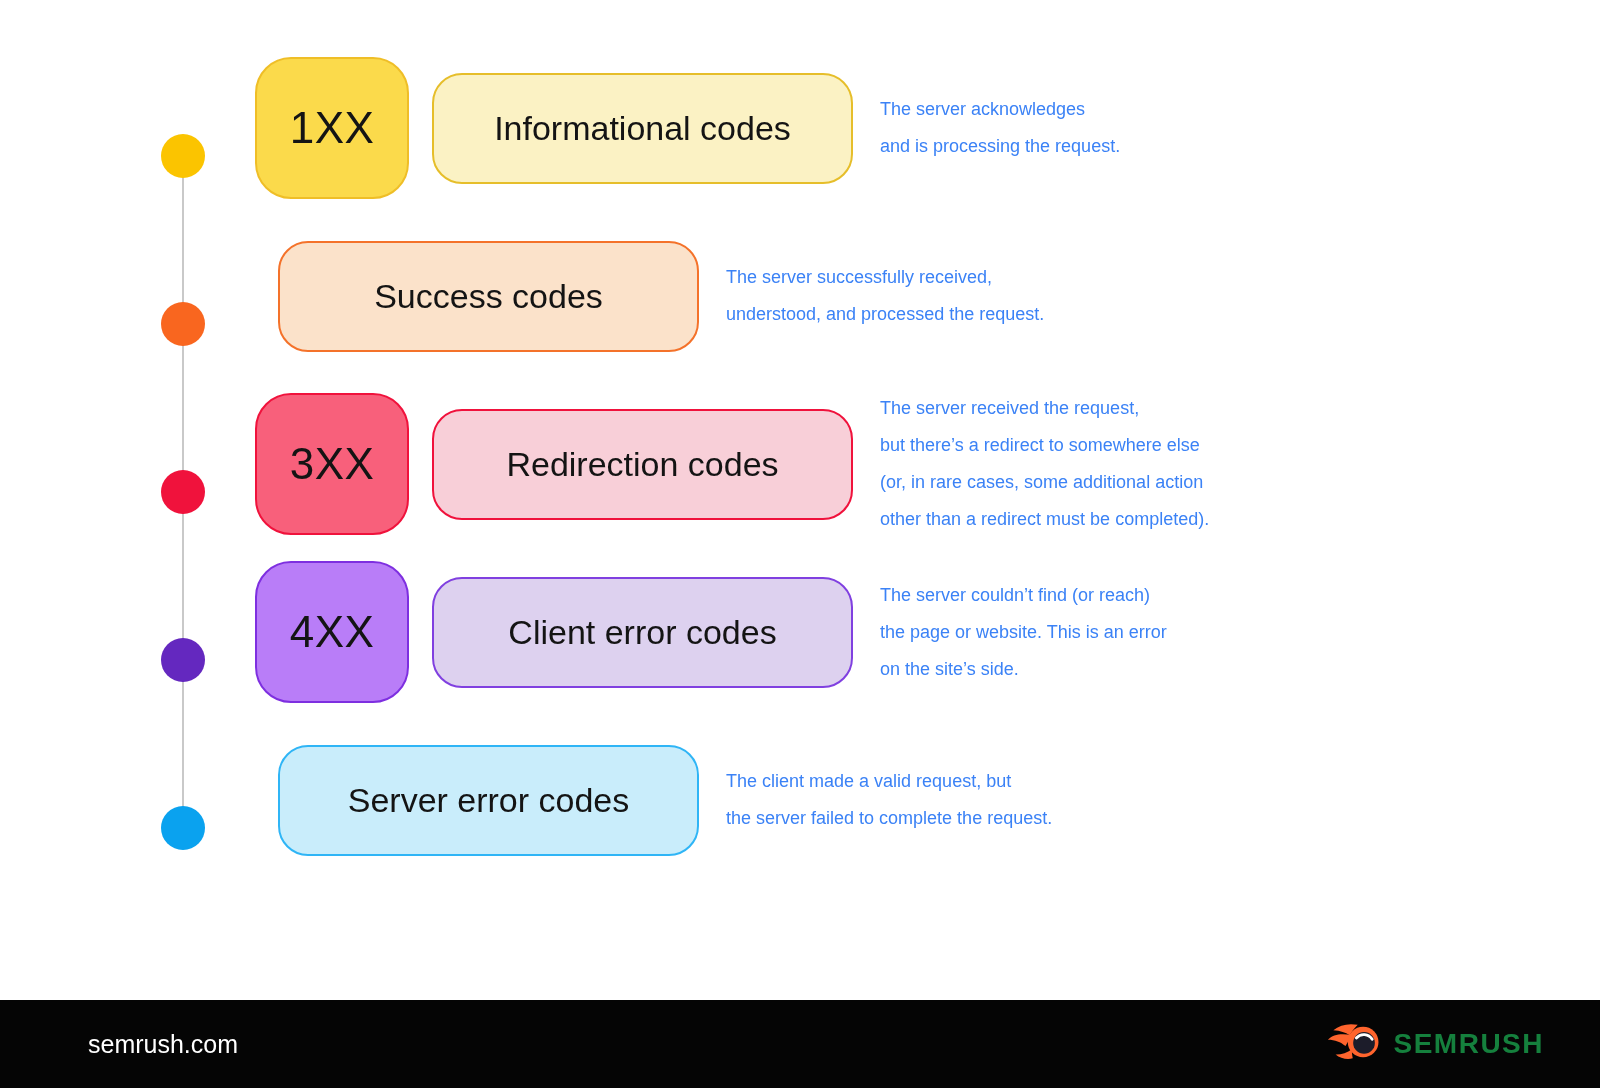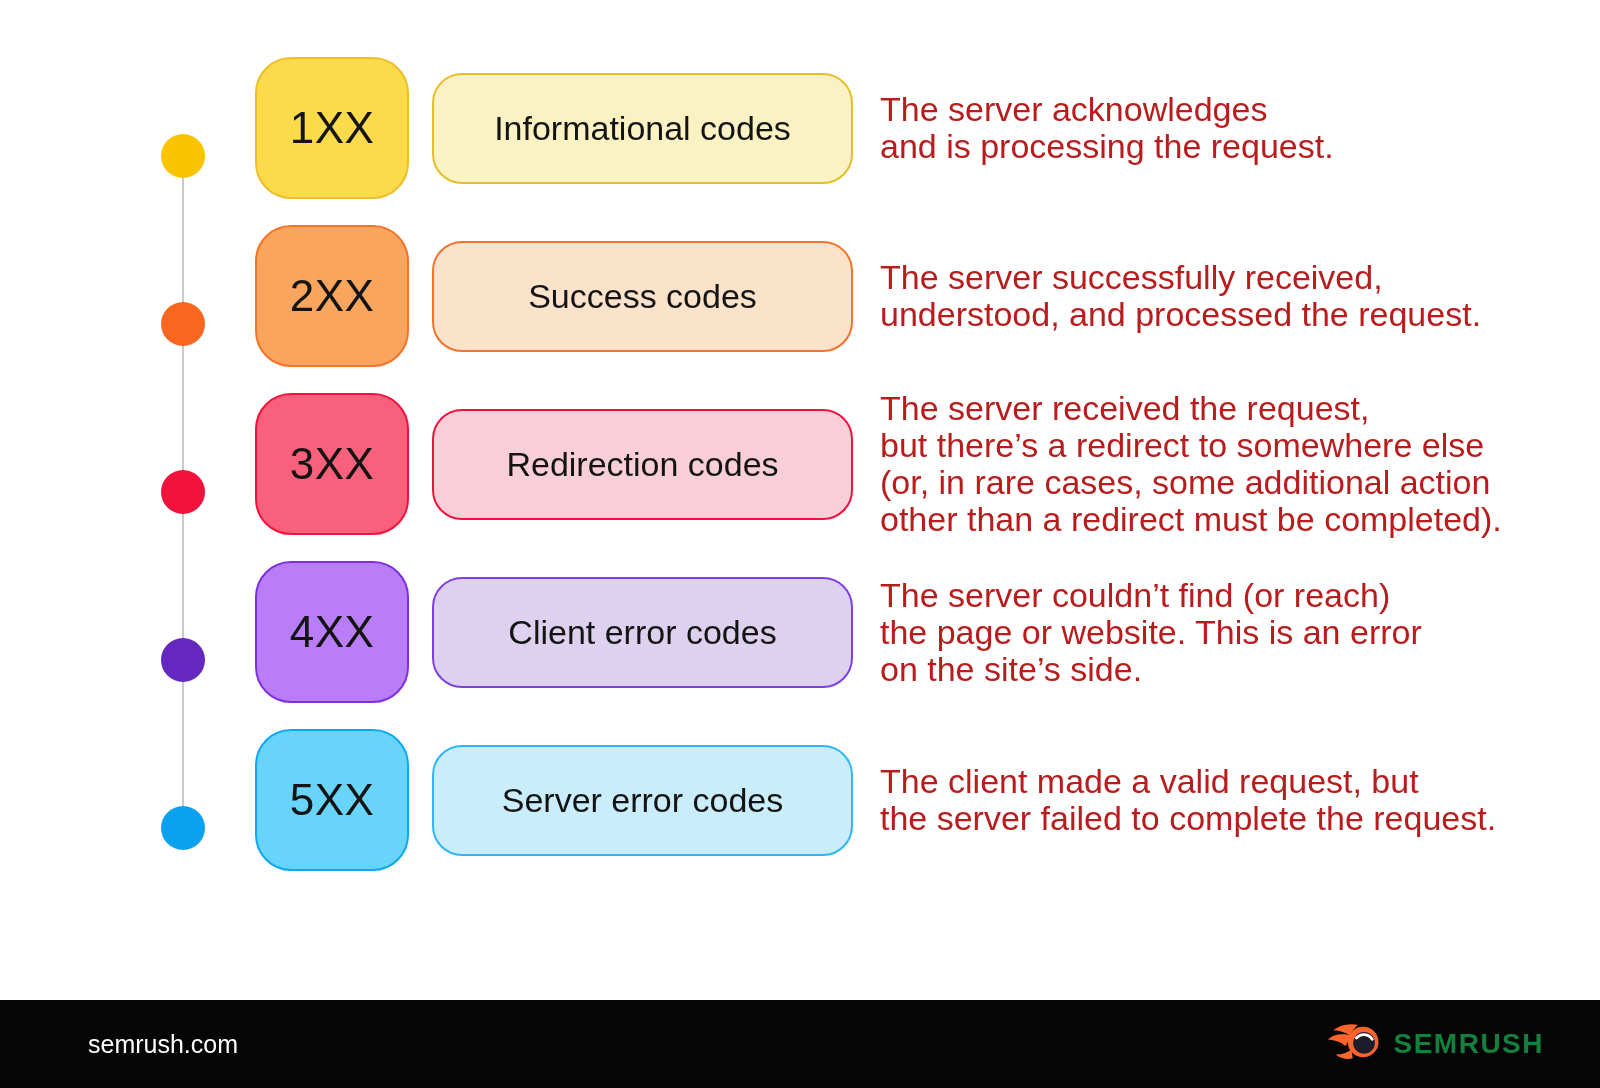--- a/index.html
+++ b/index.html
@@ -73,23 +73,23 @@
     justify-content: center;
     background: var(--label-fill);
     border: 2px solid var(--label-border);
     border-radius: 30px;
     font-size: 34px;
     font-weight: 400;
     color: #141414;
   }
   .description {
     margin-left: 27px;
-    font-size: 34px;
+    font-size: 18px;
     line-height: 37px;
-    color: #b91c1c;
+    color: #3b82f6;
     white-space: pre-line;
   }
 
   .footer {
     position: absolute;
     left: 0;
     top: 1000px;
     width: 1600px;
     height: 88px;
     background: #050505;
@@ -129,21 +129,20 @@
     <div class="timeline-dot dot-4" style="--dot: #0AA2EF; --code-fill: #68D4FA; --code-border: #0AA8F5; --label-fill: #C9EDFB; --label-border: #2FB5F6;"></div>
 
     <div class="row" style="--dot: #FBC400; --code-fill: #FBDA4B; --code-border: #EFBE27; --label-fill: #FBF2C4; --label-border: #E6BE2A;">
       <div class="code-box">1XX</div>
       <div class="label-box">Informational codes</div>
       <div class="description">The server acknowledges
 and is processing the request.</div>
     </div>
 
     <div class="row" style="--dot: #F9661F; --code-fill: #FAA55D; --code-border: #F4722A; --label-fill: #FBE2CA; --label-border: #F4722A;">
-      <div class="code-box">2XX</div>
       <div class="label-box">Success codes</div>
       <div class="description">The server successfully received,
 understood, and processed the request.</div>
     </div>
 
     <div class="row" style="--dot: #F0123C; --code-fill: #F8607B; --code-border: #F0123C; --label-fill: #F8CFD8; --label-border: #F0123C;">
       <div class="code-box">3XX</div>
       <div class="label-box">Redirection codes</div>
       <div class="description">The server received the request,
 but there’s a redirect to somewhere else
@@ -153,21 +152,20 @@
 
     <div class="row" style="--dot: #6428BF; --code-fill: #B97DF8; --code-border: #7E2FE0; --label-fill: #DDD1EF; --label-border: #8040E0;">
       <div class="code-box">4XX</div>
       <div class="label-box">Client error codes</div>
       <div class="description">The server couldn’t find (or reach)
 the page or website. This is an error
 on the site’s side.</div>
     </div>
 
     <div class="row" style="--dot: #0AA2EF; --code-fill: #68D4FA; --code-border: #0AA8F5; --label-fill: #C9EDFB; --label-border: #2FB5F6;">
-      <div class="code-box">5XX</div>
       <div class="label-box">Server error codes</div>
       <div class="description">The client made a valid request, but
 the server failed to complete the request.</div>
     </div>
 
   </div>
 
   <div class="footer" style="background: rgb(5, 5, 5);">
     <div class="footer-site">semrush.com</div>
     <div class="brand">

